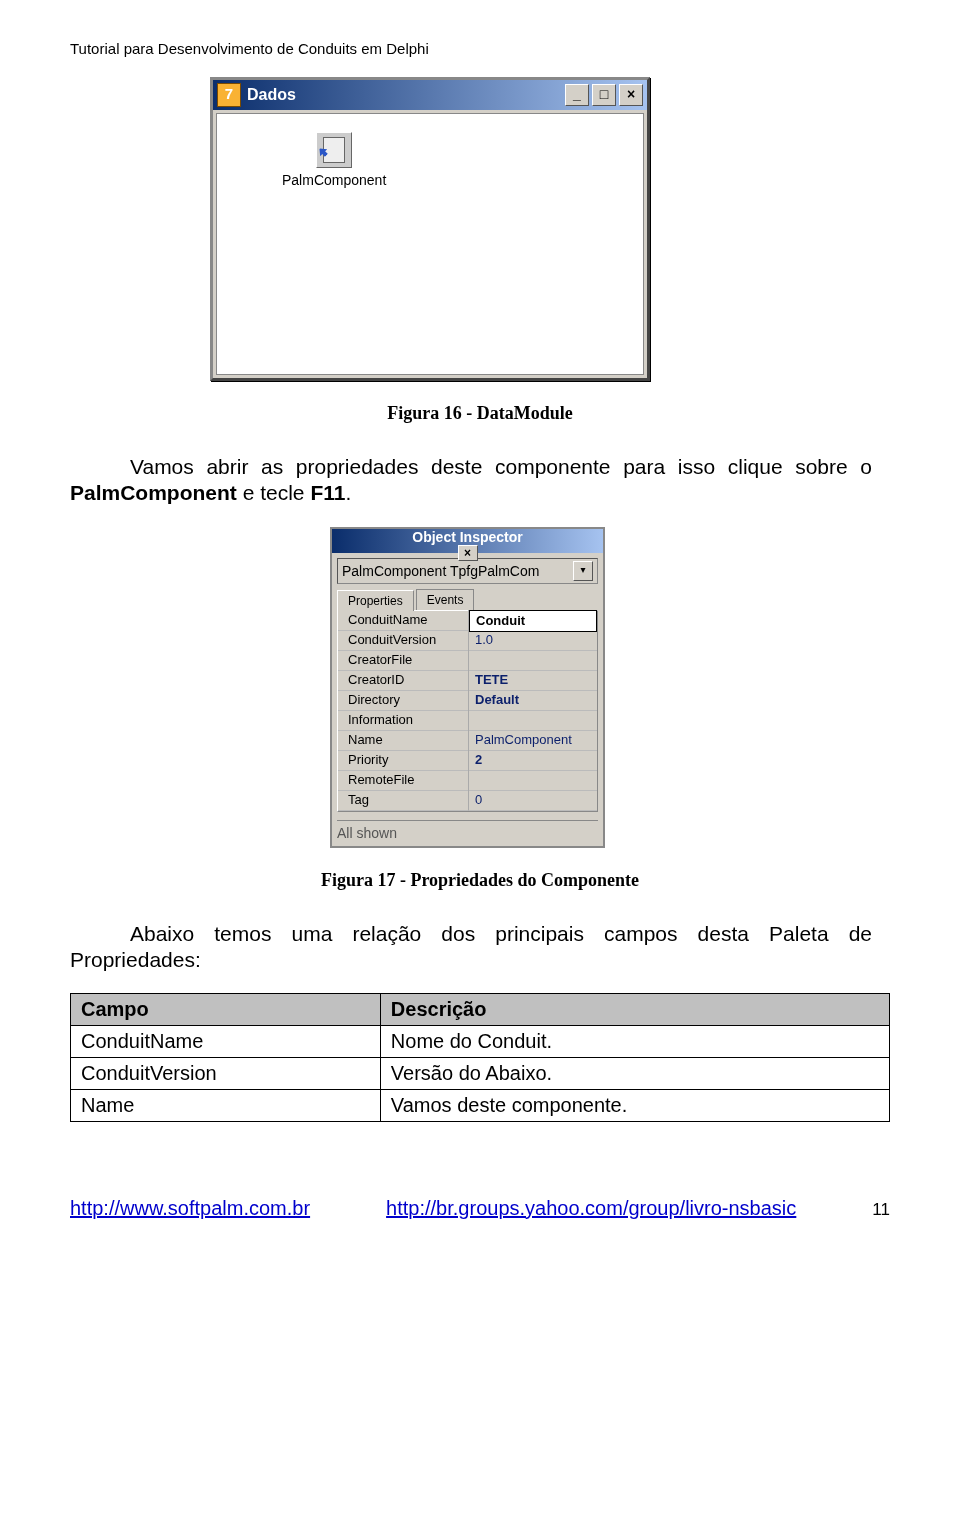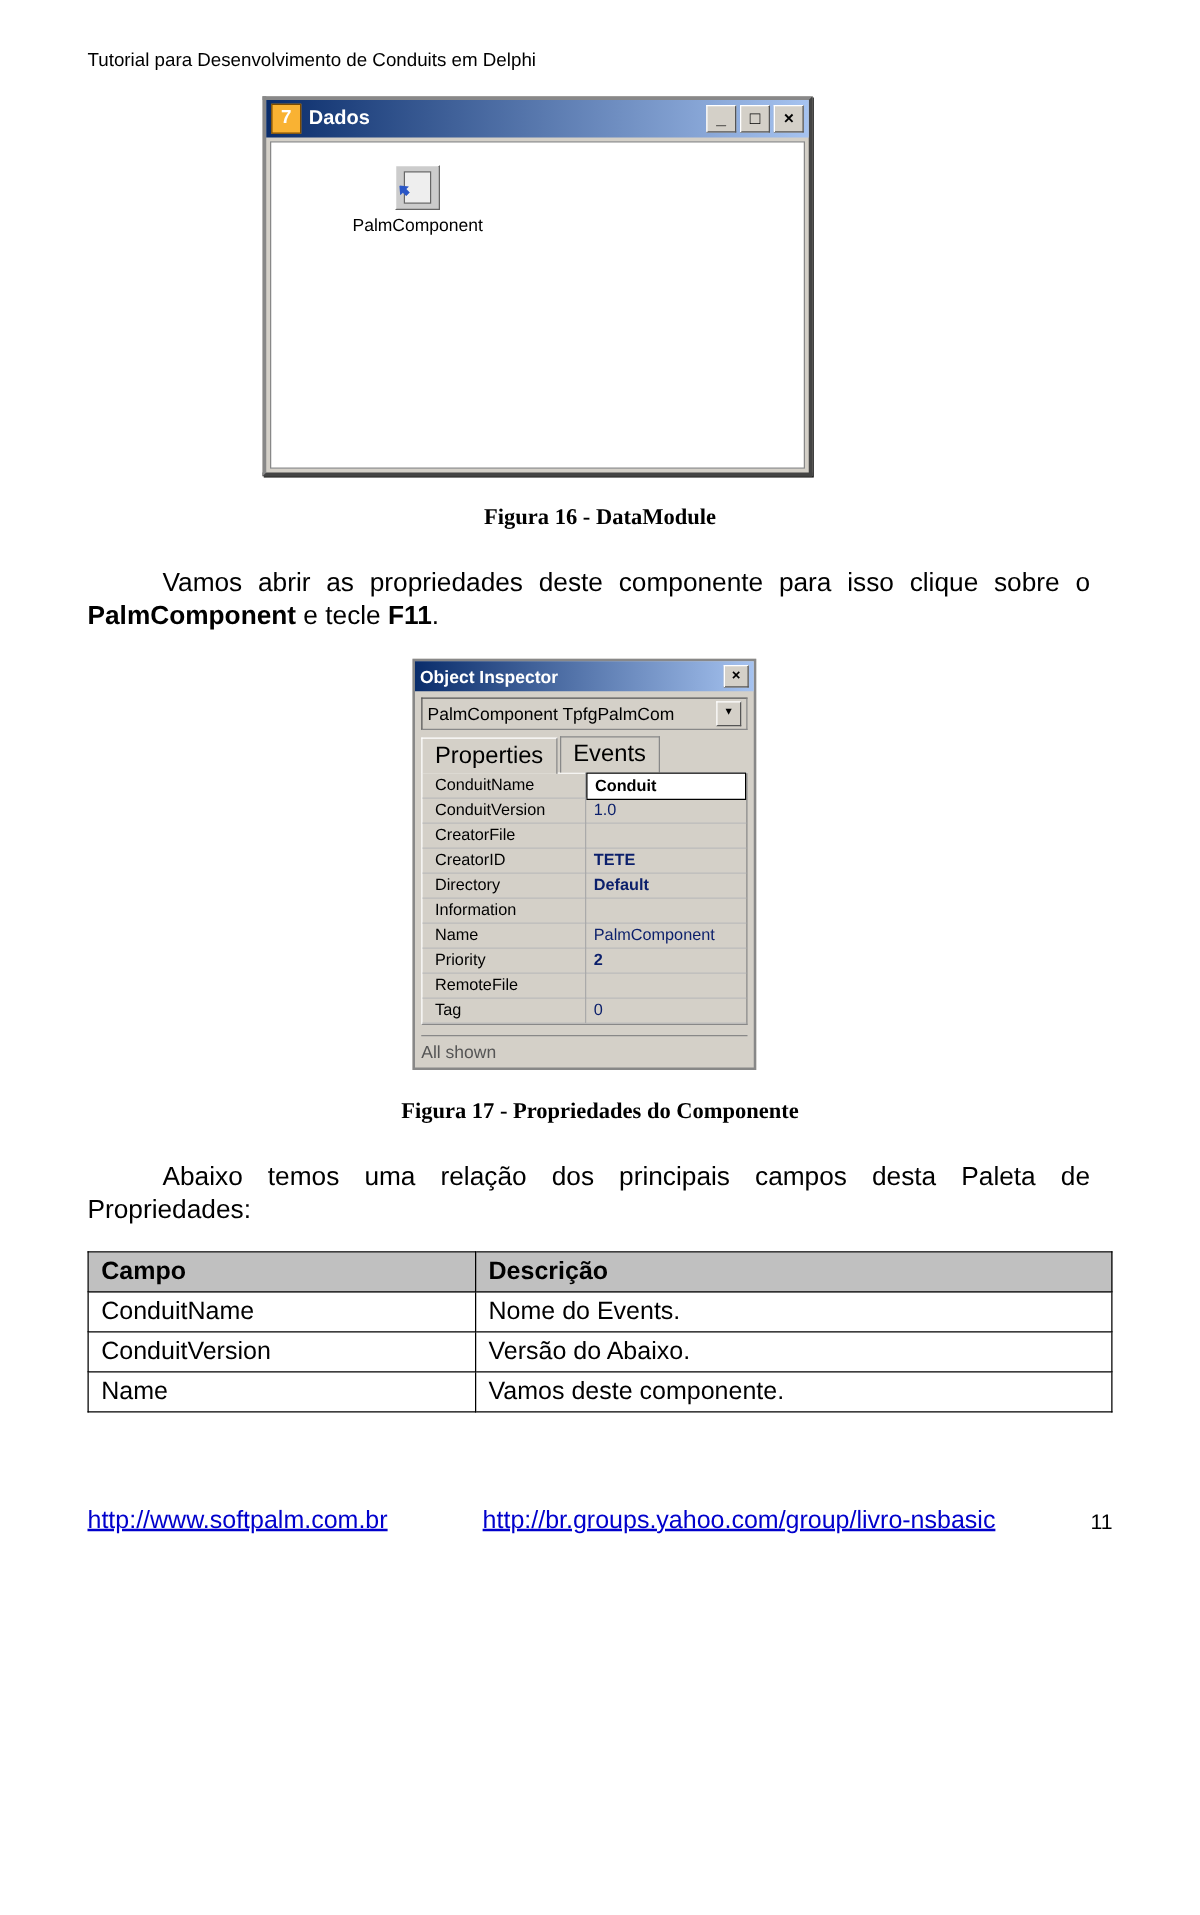--- a/index.html
+++ b/index.html
@@ -137,20 +137,21 @@
     border: 2px solid #888;
     background: #d4d0c8;
     box-sizing: border-box;
   }
   .insp-titlebar {
     display: flex;
     align-items: center;
     height: 24px;
     background: linear-gradient(to right, #0a2d6b, #a6c3f0);
     padding: 0 4px;
+    flex-direction: column;
   }
   .insp-titletext {
     color: #fff;
     font-weight: bold;
     font-size: 14px;
     flex: 1;
   }
   .insp-close {
     width: 18px;
     height: 16px;
@@ -183,21 +184,21 @@
     border: 1px solid #fff;
     border-right-color: #555;
     border-bottom-color: #555;
     text-align: center;
     font-size: 10px;
     line-height: 16px;
   }
   .insp-tabs {
     display: flex;
     margin: 0 5px;
-    font-size: 19px;
+    font-size: 12px;
   }
   .tab {
     padding: 3px 10px;
     border: 1px solid #888;
     border-bottom: none;
     background: #d4d0c8;
     margin-right: 2px;
   }
   .tab.active {
     background: #d4d0c8;
@@ -372,21 +373,21 @@
   </p>
 
   <table class="prop-table">
     <tbody>
         <tr class="head">
       <td>Campo</td>
       <td>Descrição</td>
     </tr>
     <tr>
       <td>ConduitName</td>
-      <td>Nome do Events.</td>
+      <td>Nome do Conduit.</td>
     </tr>
     <tr>
       <td>ConduitVersion</td>
       <td>Versão do Abaixo.</td>
     </tr>
     <tr>
       <td>Name</td>
       <td>Vamos deste componente.</td>
     </tr>
   </tbody>

